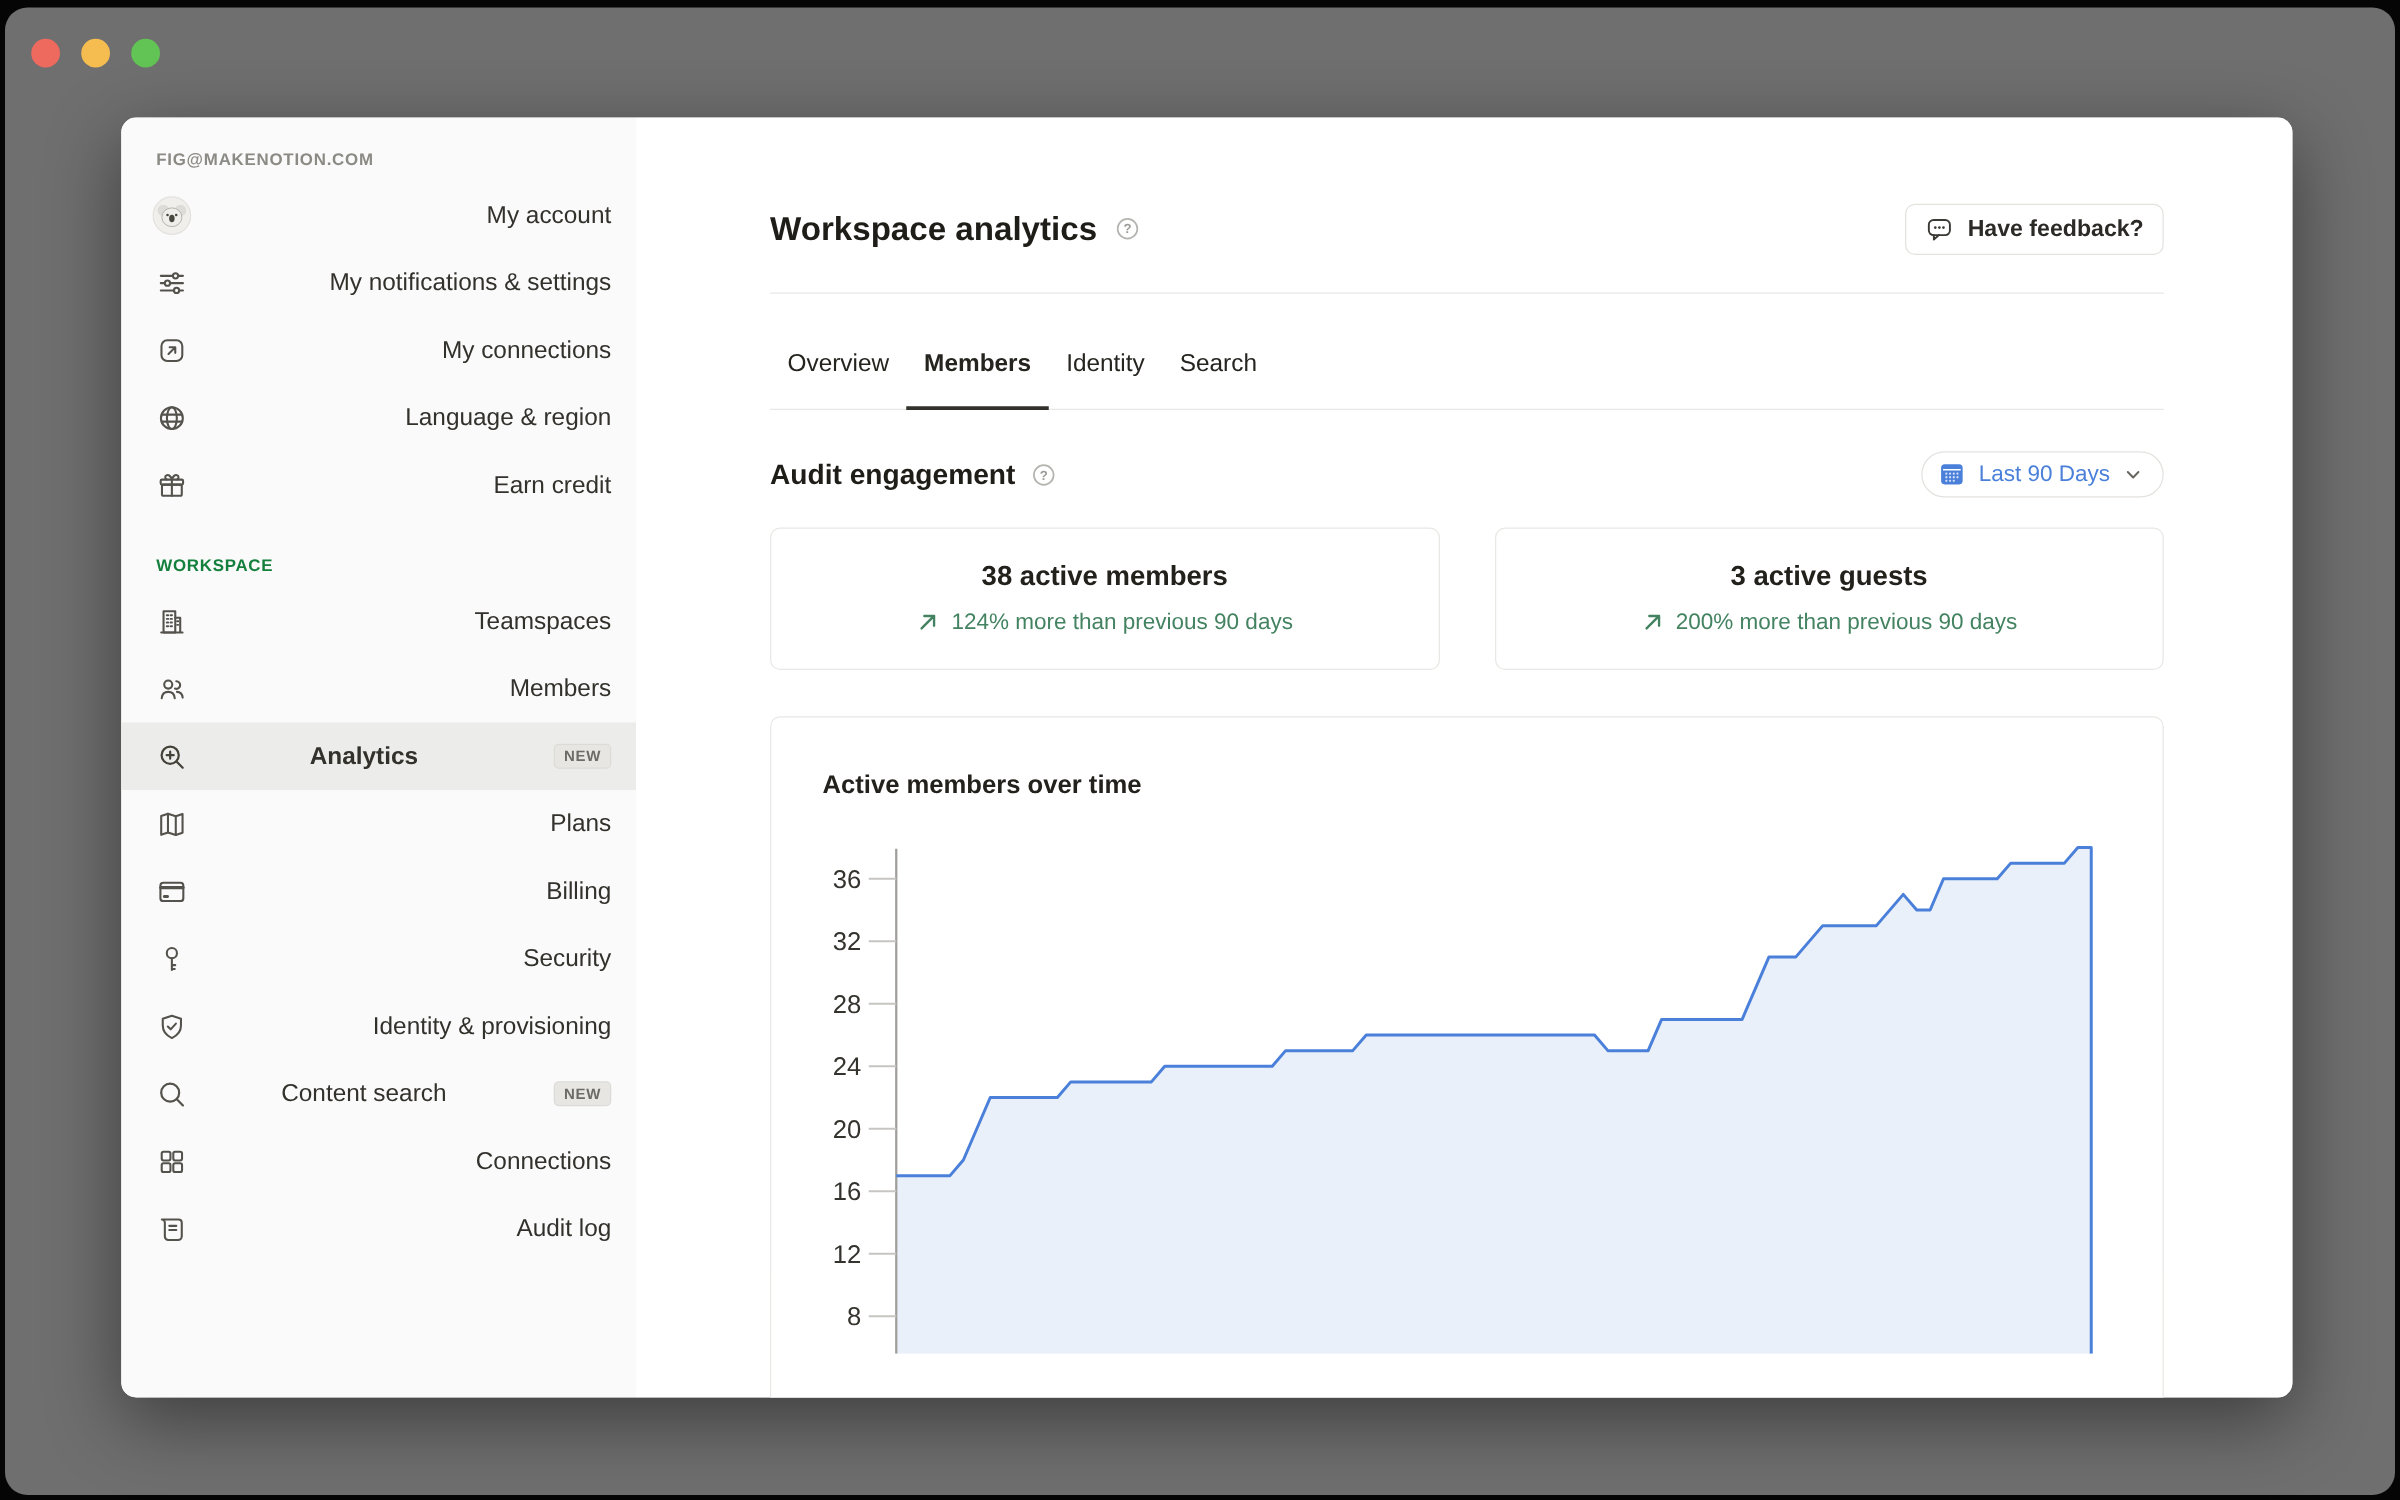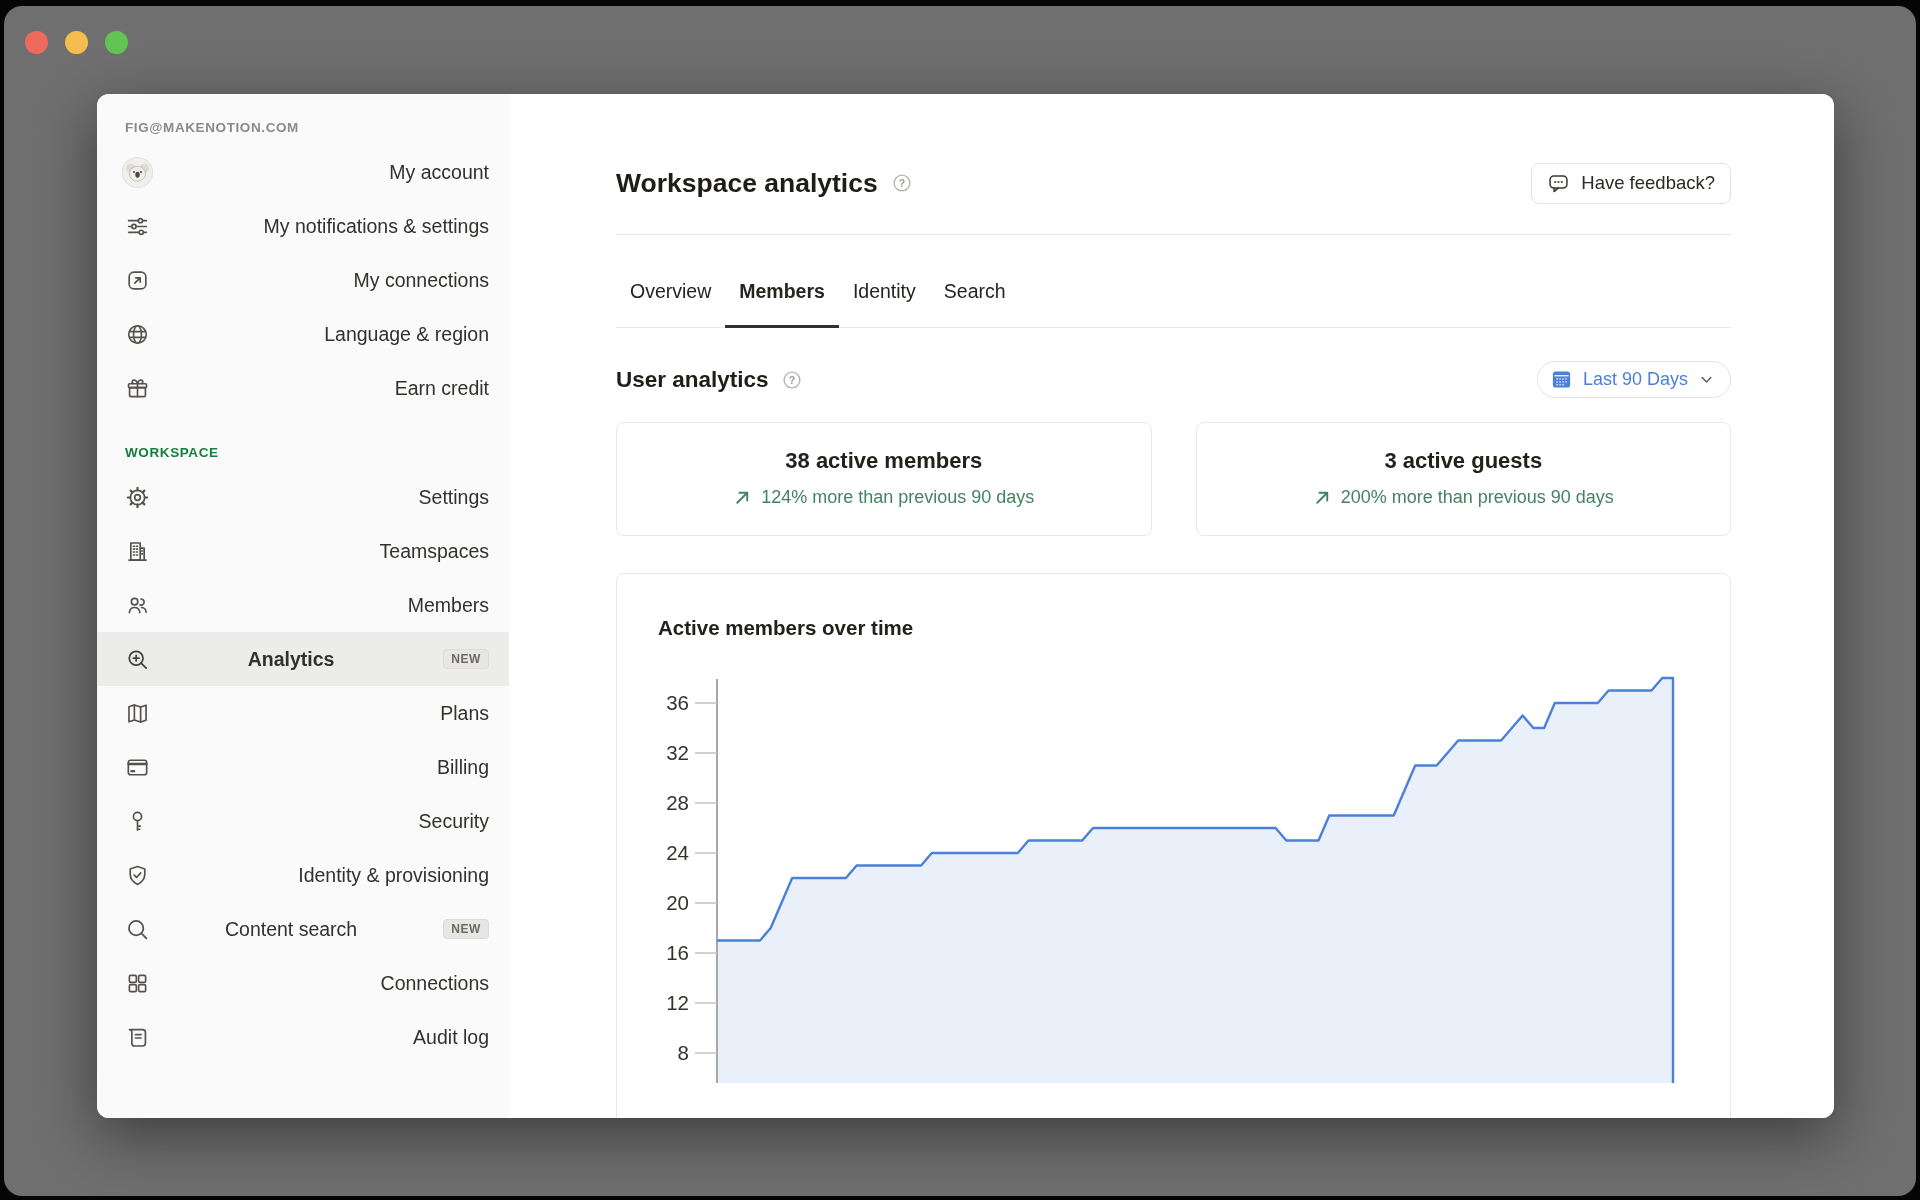--- a/index.html
+++ b/index.html
@@ -23,21 +23,21 @@
   .side-row.selected{background:#ececea;}
   .side-row.selected .lbl{font-weight:600;}
   .side-row svg{flex-shrink:0;}
   .avatar{width:31px;height:31px;border-radius:50%;background:#f0efec;box-shadow:inset 0 0 0 1px #e3e2df;flex-shrink:0;margin-left:-3px;margin-right:-3px;}
   .badge{font-size:12px;font-weight:600;letter-spacing:.6px;color:#6c6b66;background:#e7e6e3;border:1px solid #dcdbd8;border-radius:4px;padding:2px 7px 2px;margin-left:11px;line-height:14px;}
 
   
   .main{flex:1;padding:66px 103px 0 107px;box-sizing:border-box;position:relative;background:#fff;}
   .header-row{display:flex;justify-content:space-between;align-items:center;height:46px;}
   .page-title{display:flex;align-items:center;gap:13px;font-size:26.5px;font-weight:700;color:#1f1d18;}
-  .feedback-btn{display:flex;align-items:center;gap:11px;border:1px solid #e3e2df;border-radius:8px;padding:8px 15px;font-size:18.5px;font-weight:400;color:#2c2a26;background:#fff;cursor:pointer;}
+  .feedback-btn{display:flex;align-items:center;gap:11px;border:1px solid #e3e2df;border-radius:8px;padding:8px 15px;font-size:18.5px;font-weight:700;color:#2c2a26;background:#fff;cursor:pointer;}
   .divider{height:1px;background:#e9e8e5;margin-top:28px;}
   .tabs{display:flex;margin-top:33px;border-bottom:1px solid #e9e8e5;}
   .tab{padding:12px 14px 22px;font-size:19.5px;color:#26241f;margin-bottom:-1px;cursor:pointer;border-bottom:3px solid transparent;}
   .tab.active{font-weight:600;border-bottom-color:#33312c;}
   .section-row{display:flex;justify-content:space-between;align-items:center;margin-top:33px;}
   .section-title{display:flex;align-items:center;gap:12px;font-size:22.5px;font-weight:700;color:#1f1d18;}
   .range-pill{display:flex;align-items:center;gap:10px;border:1px solid #e3e2df;border-radius:19px;padding:6px 15px 6px 12px;font-size:18px;font-weight:500;background:#fff;cursor:pointer;}
   .range-pill .txt{color:#4b80da;}
   .cards{display:flex;gap:44px;margin-top:24px;justify-content:flex-end;}
   .card{flex:1;border:1px solid #e9e8e5;border-radius:8px;padding:25px 20px 27px;text-align:center;background:#fff;box-sizing:border-box;}
@@ -109,30 +109,20 @@
             <rect x="4.4" y="11.2" width="15.2" height="8.6" rx="1.2"></rect>
             <rect x="3.4" y="7.4" width="17.2" height="3.8" rx="1"></rect>
             <path d="M12 7.4v12.4"></path>
             <path d="M12 7.2c-.8-2.4-2.4-3.7-3.9-3.2-1.5.4-1.6 2.4-.2 3.2M12 7.2c.8-2.4 2.4-3.7 3.9-3.2 1.5.4 1.6 2.4.2 3.2"></path>
           </svg>
           <span class="lbl">Earn credit</span>
         </div>
 
         <div class="side-section">WORKSPACE</div>
 
-        <div class="side-row">
-          <svg width="25" height="25" viewBox="0 0 24 24" fill="none" stroke="#54524c" stroke-width="1.6" stroke-linecap="round">
-            <circle cx="12" cy="12" r="6.9"></circle>
-              <circle cx="12" cy="12" r="2.7"></circle>
-            <g stroke-width="2.1">
-              <path d="M18.9 12h2.4M16.9 16.9l1.7 1.7M12 18.9v2.4M7.1 16.9l-1.7 1.7M5.1 12H2.7M7.1 7.1 5.4 5.4M12 5.1V2.7M16.9 7.1l1.7-1.7"></path>
-            </g>
-          </svg>
-          <span class="lbl">Settings</span>
-        </div>
 
         <div class="side-row">
           <svg width="25" height="25" viewBox="0 0 24 24" fill="none" stroke="#54524c" stroke-width="1.6" stroke-linecap="round" stroke-linejoin="round">
             <rect x="5.6" y="3.8" width="9" height="16.4"></rect>
             <path d="M14.6 8.8h3.8v11.4M3.8 20.2h16.4"></path>
             <g stroke-width="1.5">
               <path d="M8.1 6.9h1.1M11 6.9h1.1M8.1 9.7h1.1M11 9.7h1.1M8.1 12.5h1.1M11 12.5h1.1M8.1 15.3h1.1M11 15.3h1.1M16 11.5h.9M16 14.3h.9"></path>
             </g>
           </svg>
           <span class="lbl">Teamspaces</span>
@@ -243,21 +233,21 @@
 
         <div class="tabs">
           <div class="tab">Overview</div>
           <div class="tab active">Members</div>
           <div class="tab">Identity</div>
           <div class="tab">Search</div>
         </div>
 
         <div class="section-row">
           <div class="section-title">
-            <span>User analytics</span>
+            <span>Audit engagement</span>
             <svg width="22" height="22" viewBox="0 0 24 24" fill="none">
               <circle cx="12" cy="12" r="8.6" stroke="#b5b4b0" stroke-width="1.5"></circle>
               <text x="12" y="16" text-anchor="middle" font-size="11.5" fill="#9b9a96" font-weight="bold">?</text>
             </svg>
           </div>
           <button class="range-pill">
             <svg width="23" height="23" viewBox="0 0 24 24" fill="none">
               <rect x="3" y="3.6" width="18" height="16.8" rx="3" fill="#4b80da"></rect>
               <path d="M4.6 8.1h14.8" stroke="#ffffff" stroke-width="1.3"></path>
               <g fill="#cfdef5">

